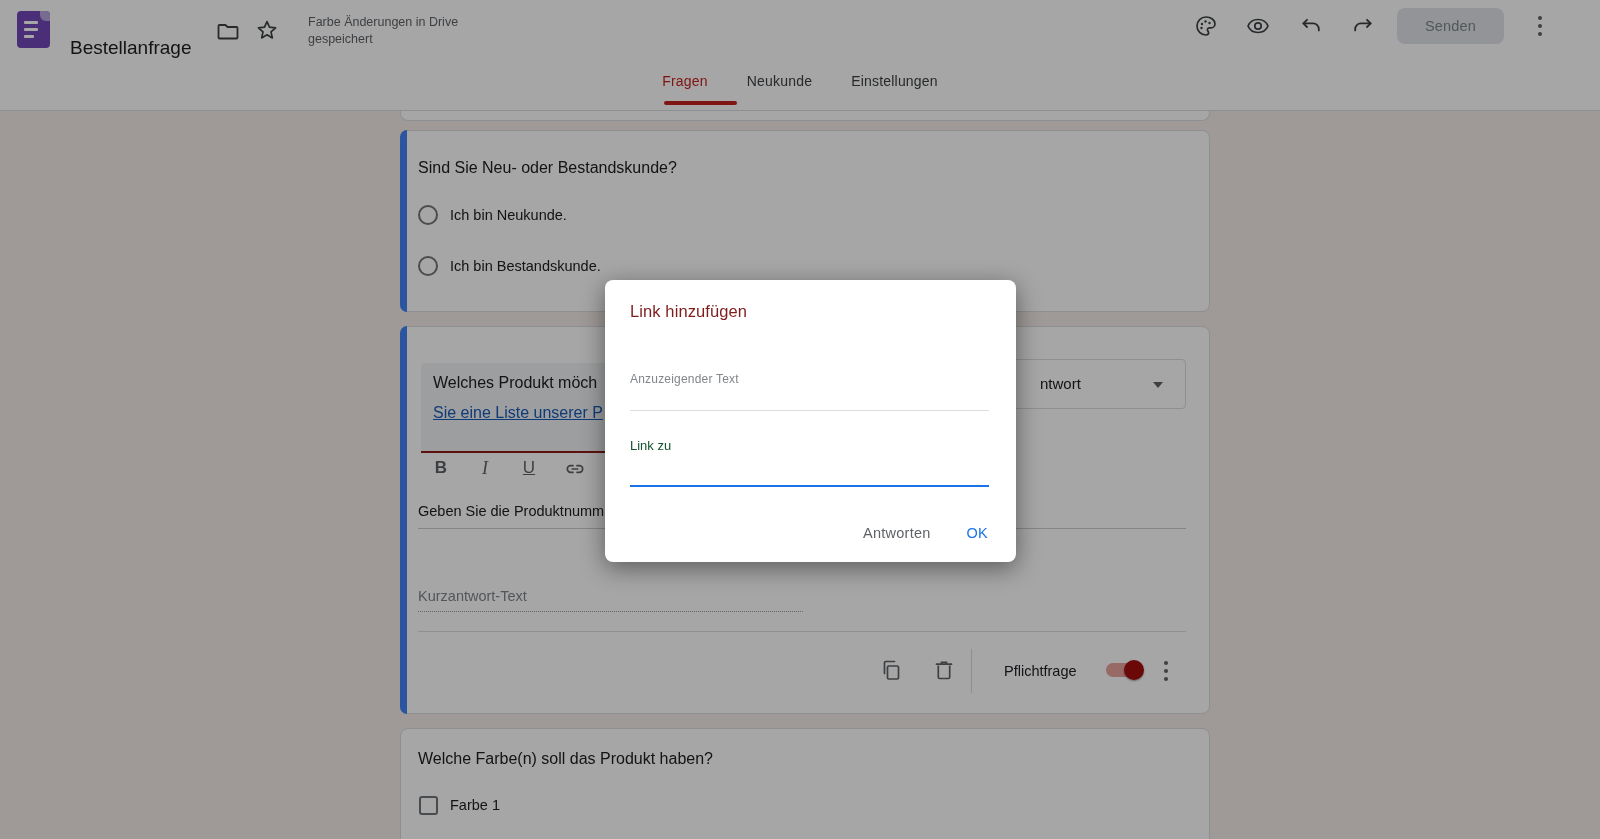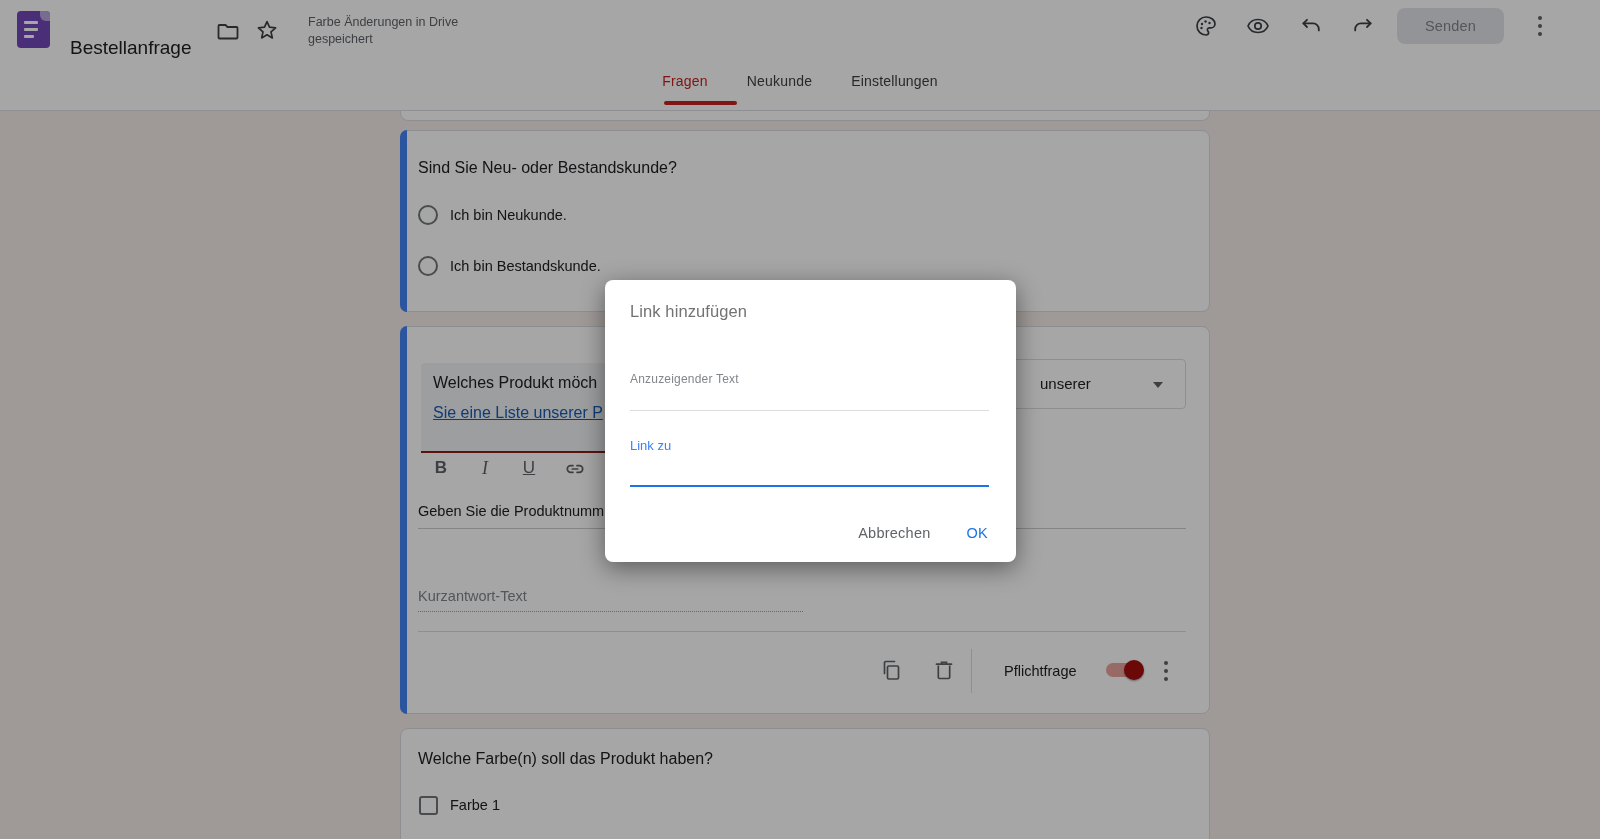--- a/index.html
+++ b/index.html
@@ -76,29 +76,29 @@
         border:1px solid #dadce0;border-radius:4px;box-sizing:border-box;}
   .type-dd .val{position:absolute;left:83px;top:15px;font-size:15px;color:#202124;}
   .dd-arrow{position:absolute;right:22px;top:22px;width:0;height:0;
         border-left:5px solid transparent;border-right:5px solid transparent;
         border-top:6px solid #5f6368;}
 
   
   .scrim{position:absolute;inset:0;background:rgba(0,0,0,0.35);z-index:50;}
   .dialog{position:absolute;left:605px;top:280px;width:411px;height:282px;background:#fff;
         border-radius:8px;z-index:100;box-shadow:0 6px 24px rgba(0,0,0,.45);}
-  .dlg-title{position:absolute;left:25px;top:22px;font-size:16.5px;color:#737373;
+  .dlg-title{position:absolute;left:25px;top:22px;font-size:16.5px;color:#7f1d1d;
         font-weight:500;letter-spacing:.1px;}
   .dlg-label{position:absolute;left:25px;top:80px;font-size:12px;color:#80868b;
         letter-spacing:.2px;margin-top:12px;}
   .dlg-input{position:absolute;left:25px;top:100px;width:359px;height:26px;border:none;
         outline:none;font-size:15.5px;color:#202124;font-family:"Liberation Sans",sans-serif;
         padding:0;background:transparent;}
   .dlg-underline{position:absolute;left:25px;top:130px;width:359px;height:1px;background:#dadce0;}
-  .dlg-label2{position:absolute;left:25px;top:158px;font-size:13px;color:#3b82f6;}
+  .dlg-label2{position:absolute;left:25px;top:158px;font-size:13px;color:#14532d;}
   .dlg-input2{position:absolute;left:25px;top:178px;width:359px;height:26px;border:none;
         outline:none;font-size:15.5px;color:#202124;font-family:"Liberation Sans",sans-serif;
         padding:0;background:transparent;}
   .dlg-underline2{position:absolute;left:25px;top:205px;width:359px;height:2px;background:#1a73e8;}
   .dlg-actions{position:absolute;right:14px;top:236px;display:flex;gap:8px;}
   .dlg-btn{border:none;background:transparent;font-size:14.5px;font-weight:500;
         letter-spacing:.25px;padding:9px 14px;cursor:pointer;border-radius:4px;
         font-family:"Liberation Sans",sans-serif;}
   .dlg-btn.cancel{color:#5f6368;}
   .dlg-btn.ok{color:#1a73e8;}
@@ -192,21 +192,21 @@
 
   <div class="card" style="top:326px;height:388px;">
     <div class="sel-bar"></div>
 
     <div class="title-box">
       <div class="l1">Welches Produkt möch</div>
       <div class="l2">Sie eine Liste unserer P</div>
     </div>
 
     <div class="type-dd">
-      <div class="val">unserer</div>
+      <div class="val">ntwort</div>
       <div class="dd-arrow"></div>
     </div>
 
     <div class="fmt-bar">
       <div class="fmt b">B</div>
       <div class="fmt i">I</div>
       <div class="fmt u">U</div>
       <div class="fmt">
         <svg width="24" height="24" viewBox="0 0 24 24" style="margin-top:1px;">
           <path d="M9.3 12h5.4" fill="none" stroke="#5f6368" stroke-width="1.7" stroke-linecap="round"></path>
@@ -265,18 +265,18 @@
     <div class="dlg-title">Link hinzufügen</div>
 
     <div class="dlg-label">Anzuzeigender Text</div>
     <div class="dlg-underline"></div>
 
     <div class="dlg-label2">Link zu</div>
     <input class="dlg-input2" value="" style="">
     <div class="dlg-underline2"></div>
 
     <div class="dlg-actions">
-      <button class="dlg-btn cancel">Abbrechen</button>
+      <button class="dlg-btn cancel">Antworten</button>
       <button class="dlg-btn ok">OK</button>
     </div>
   </div>
 
 </div>
 
 </body></html>

